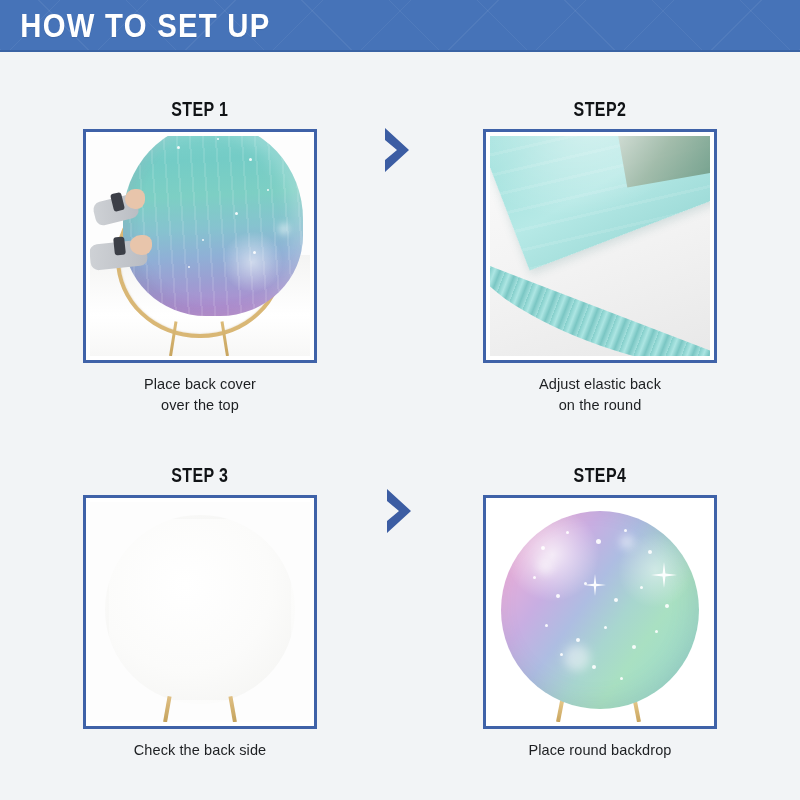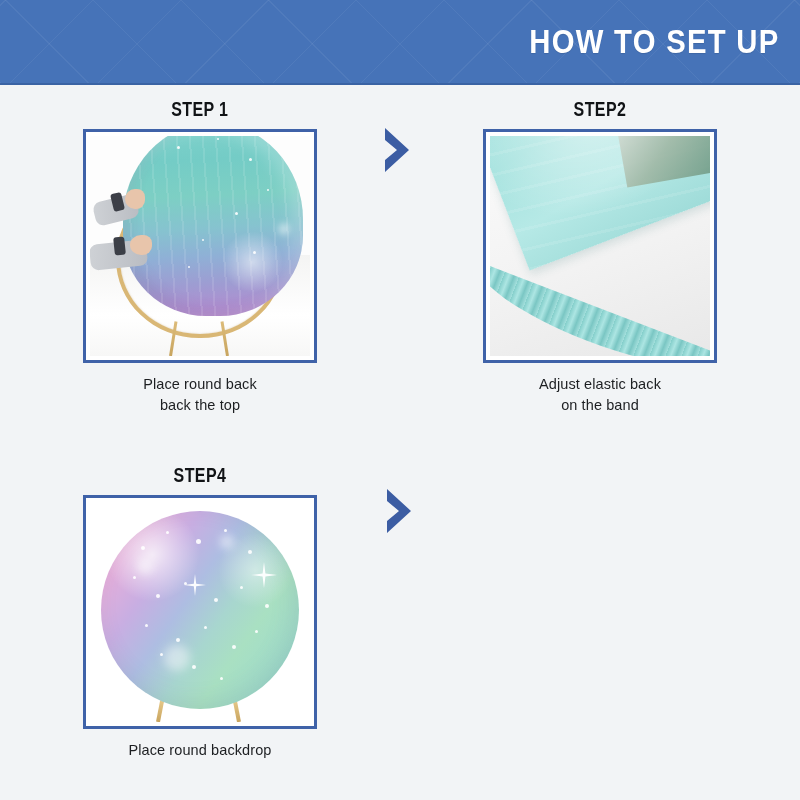--- a/index.html
+++ b/index.html
@@ -13,32 +13,32 @@
 
   #page {
     position: relative;
     width: 800px; height: 800px;
     background: #f2f4f6;
   }
 
   
   .header {
     position: absolute; top: 0; left: 0;
-    width: 800px; height: 85px;
+    width: 800px; height: 52px;
     background-color: #4673b8;
     background-image:
       repeating-linear-gradient(45deg,
         rgba(255,255,255,0.055) 0px, rgba(255,255,255,0.055) 1px,
         rgba(255,255,255,0) 1px, rgba(255,255,255,0) 62px),
       repeating-linear-gradient(-45deg,
         rgba(255,255,255,0.055) 0px, rgba(255,255,255,0.055) 1px,
         rgba(255,255,255,0) 1px, rgba(255,255,255,0) 62px);
     display: flex;
     align-items: center;
-    justify-content: flex-end;
+    justify-content: flex-start;
     border-bottom: 2px solid #3a63a4;
   }
   .header-title {
     color: #ffffff;
     font-size: 34px;
     font-weight: 700;
     letter-spacing: 1.5px;
     transform: scaleX(0.86);
     white-space: nowrap;
     text-shadow: 0 1px 1px rgba(0,0,0,0.10);
@@ -314,43 +314,58 @@
           </div>
           <div class="p1-arm p1-arm-a"></div>
           <div class="p1-arm p1-arm-b"></div>
           <div class="p1-cuff p1-cuff-a"></div>
           <div class="p1-cuff p1-cuff-b"></div>
           <div class="p1-hand p1-hand-a"></div>
           <div class="p1-hand p1-hand-b"></div>
         </div>
       </div>
       <div class="caption">
-        <div>Place round back</div>
-        <div>back the top</div>
+        <div>Place back cover</div>
+        <div>over the top</div>
       </div>
     </div>
 
     <div class="cell">
       <div class="step-title">STEP2</div>
       <div class="photo-frame">
         <div class="photo-inner">
           <div class="p2-white"></div>
           <div class="p2-top">
             <div class="p2-sheen"></div>
           </div>
           <div class="p2-ruffle"></div>
           <div class="p2-corner"></div>
         </div>
       </div>
       <div class="caption">
         <div>Adjust elastic back</div>
-        <div>on the band</div>
+        <div>on the round</div>
       </div>
     </div>
 
+    <div class="cell">
+      <div class="step-title">STEP 3</div>
+      <div class="photo-frame">
+        <div class="photo-inner">
+          <div class="p3-bg"></div>
+          <div class="p3-rim"></div>
+          <div class="p3-disc"></div>
+          <div class="p3-leg p3-leg-l"></div>
+          <div class="p3-leg p3-leg-r"></div>
+        </div>
+      </div>
+      <div class="caption">
+        <div>Check the back side</div>
+      </div>
+    </div>
 
     <div class="cell">
       <div class="step-title">STEP4</div>
       <div class="photo-frame">
         <div class="photo-inner">
           <div class="p4-bg"></div>
           <div class="p4-leg p4-leg-l"></div>
           <div class="p4-leg p4-leg-r"></div>
           <div class="p4-disc">
             <div class="sparkles">

